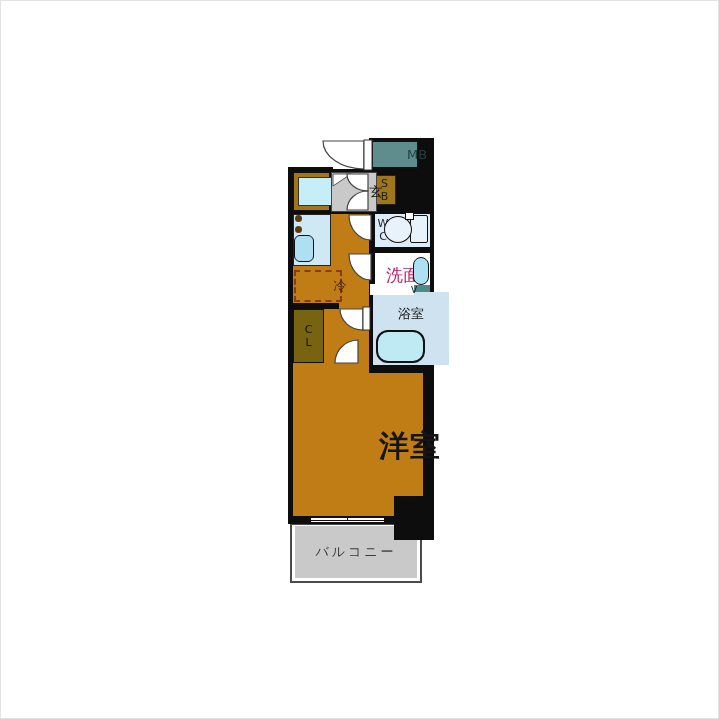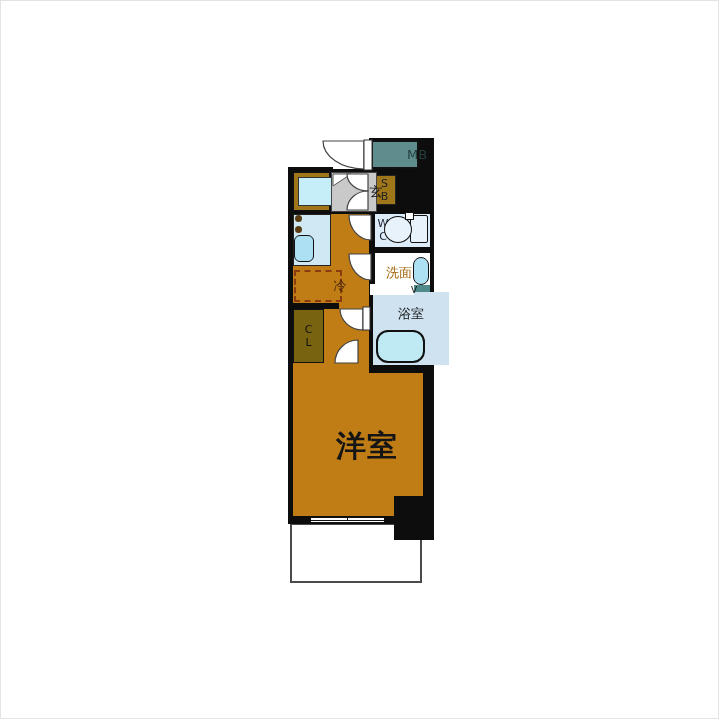--- a/index.html
+++ b/index.html
@@ -8,34 +8,37 @@
     border:1px solid #e3e3e3;box-sizing:border-box;overflow:hidden;
     font-family:"DejaVu Sans","Liberation Sans",sans-serif;
   }
   .abs{position:absolute;box-sizing:border-box;}
   .wall{background:#0d0d0d;}
   .floor{background:#c07d15;}
   .lbl{color:#111;display:flex;align-items:center;justify-content:center;text-align:center;padding-left:44px;}
   .stack{display:flex;flex-direction:column;align-items:center;justify-content:center;}
   .room-label{
     position:absolute;left:292px;top:405px;width:148px;height:80px;
-    display:flex;flex-direction:column;align-items:center;justify-content:center;
+    display:flex;flex-direction:column;align-items:flex-end;justify-content:center;
     font-size:30px;line-height:34px;font-weight:600;color:#151515;letter-spacing:1px;
   }
   .balcony-outer{border:2px solid #4a4a4a;background:#ffffff;}
   .balcony-inner{background:#c9c9c9;color:#3a3a3a;font-size:13px;letter-spacing:3px;
     display:flex;align-items:center;justify-content:center;}
   svg.doors{position:absolute;left:0;top:0;pointer-events:none;}
 </style>
 </head>
 <body>
 
 <div id="canvas">
 
   <div class="abs balcony-outer" style="left:289px;top:522px;width:132px;height:60px;"></div>
+  <div class="abs balcony-inner" style="left:294px;top:525px;width:122px;height:52px;">
+    <span>バルコニー</span>
+  </div>
 
   <div class="abs floor" style="left:292px;top:213px;width:130px;height:302px;"></div>
 
   <div class="abs wall" style="left:368px;top:137px;width:65px;height:76px;"></div>
   <div class="abs wall" style="left:287px;top:166px;width:45px;height:47px;"></div>
   <div class="abs wall" style="left:287px;top:207px;width:85px;height:6px;"></div>
   <div class="abs wall" style="left:287px;top:166px;width:5px;height:356px;"></div>
   <div class="abs wall" style="left:368px;top:213px;width:65px;height:159px;"></div>
   <div class="abs wall" style="left:422px;top:372px;width:11px;height:143px;"></div>
   <div class="abs wall" style="left:287px;top:515px;width:146px;height:8px;"></div>
@@ -79,21 +82,21 @@
     <div class="stack" style="position:absolute;left:2px;top:1px;width:12px;height:30px;font-size:11px;line-height:13px;color:#223;">
       <span>W</span>
       <span>C</span>
     </div>
     <div class="abs" style="left:35px;top:1px;width:18px;height:28px;background:#e8f2fa;border:1px solid #111;border-radius:2px;"></div>
     <div class="abs" style="left:9px;top:2px;width:28px;height:27px;background:#e8f2fa;border:1px solid #111;border-radius:50%;"></div>
     <div class="abs" style="left:30px;top:-2px;width:9px;height:8px;background:#fff;border:1px solid #111;"></div>
   </div>
 
   <div class="abs" style="left:374px;top:252px;width:55px;height:39px;background:#ffffff;">
-    <span class="abs" style="left:11px;top:11px;font-size:13px;color:#a16207;">洗面</span>
+    <span class="abs" style="left:11px;top:11px;font-size:17px;color:#be185d;">洗面</span>
     <div class="abs" style="left:38px;top:4px;width:16px;height:28px;background:#aee0f4;border:1px solid #111;border-radius:8px;"></div>
   </div>
   <div class="abs" style="left:409px;top:284px;width:20px;height:8px;background:#4f8a8b;"></div>
 
   <div class="abs" style="left:372px;top:291px;width:76px;height:73px;background:#cfe2f0;">
     <span class="abs" style="left:0;top:13px;width:100%;text-align:center;font-size:13px;color:#111;">浴室</span>
     <div class="abs" style="left:3px;top:38px;width:49px;height:33px;background:#bfeaf4;border:2px solid #111;border-radius:12px;"></div>
   </div>
   <div class="abs lbl" style="left:369px;top:283px;width:12px;height:11px;background:#fff;font-size:9px;color:#111;">
     <span>V</span>

